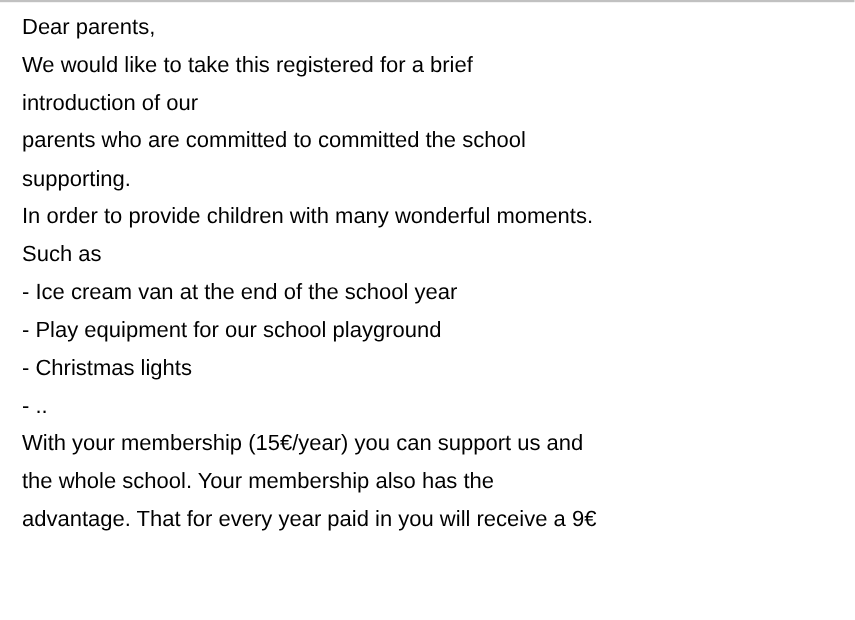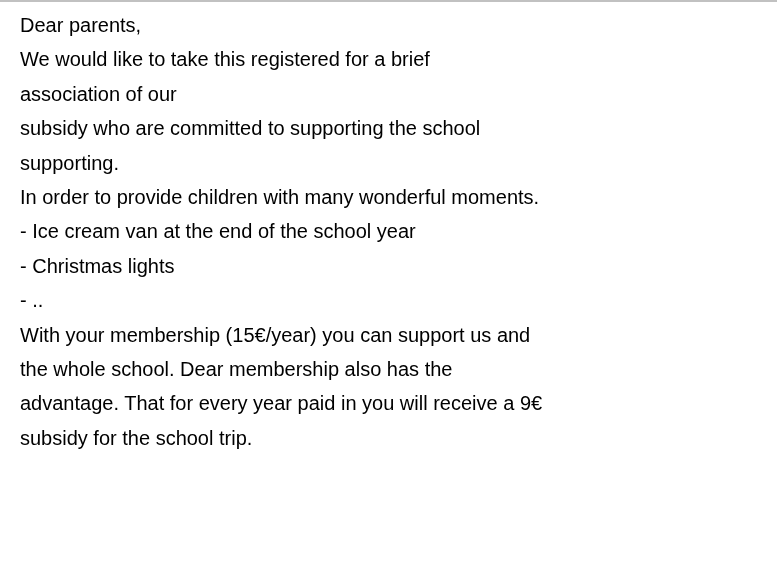--- a/index.html
+++ b/index.html
@@ -45,25 +45,26 @@
   }
 </style>
 </head>
 <body>
 
 <div class="page">
   <div class="top-border"></div>
   <div class="letter">
     <div class="line">Dear parents,</div>
     <div class="line">We would like to take this registered for a brief</div>
-    <div class="line">association of our</div>
-    <div class="line">subsidy who are committed to supporting the school</div>
+    <div class="line">introduction of our</div>
+    <div class="line">parents who are committed to committed the school</div>
     <div class="line">supporting.</div>
     <div class="line">In order to provide children with many wonderful moments.</div>
+    <div class="line">Such as</div>
     <div class="line">- Ice cream van at the end of the school year</div>
+    <div class="line">- Play equipment for our school playground</div>
     <div class="line">- Christmas lights</div>
     <div class="line">- ..</div>
     <div class="line">With your membership (15€/year) you can support us and</div>
-    <div class="line">the whole school. Dear membership also has the</div>
+    <div class="line">the whole school. Your membership also has the</div>
     <div class="line">advantage. That for every year paid in you will receive a 9€</div>
-    <div class="line">subsidy for the school trip.</div>
   </div>
 </div>
 
 </body></html>

